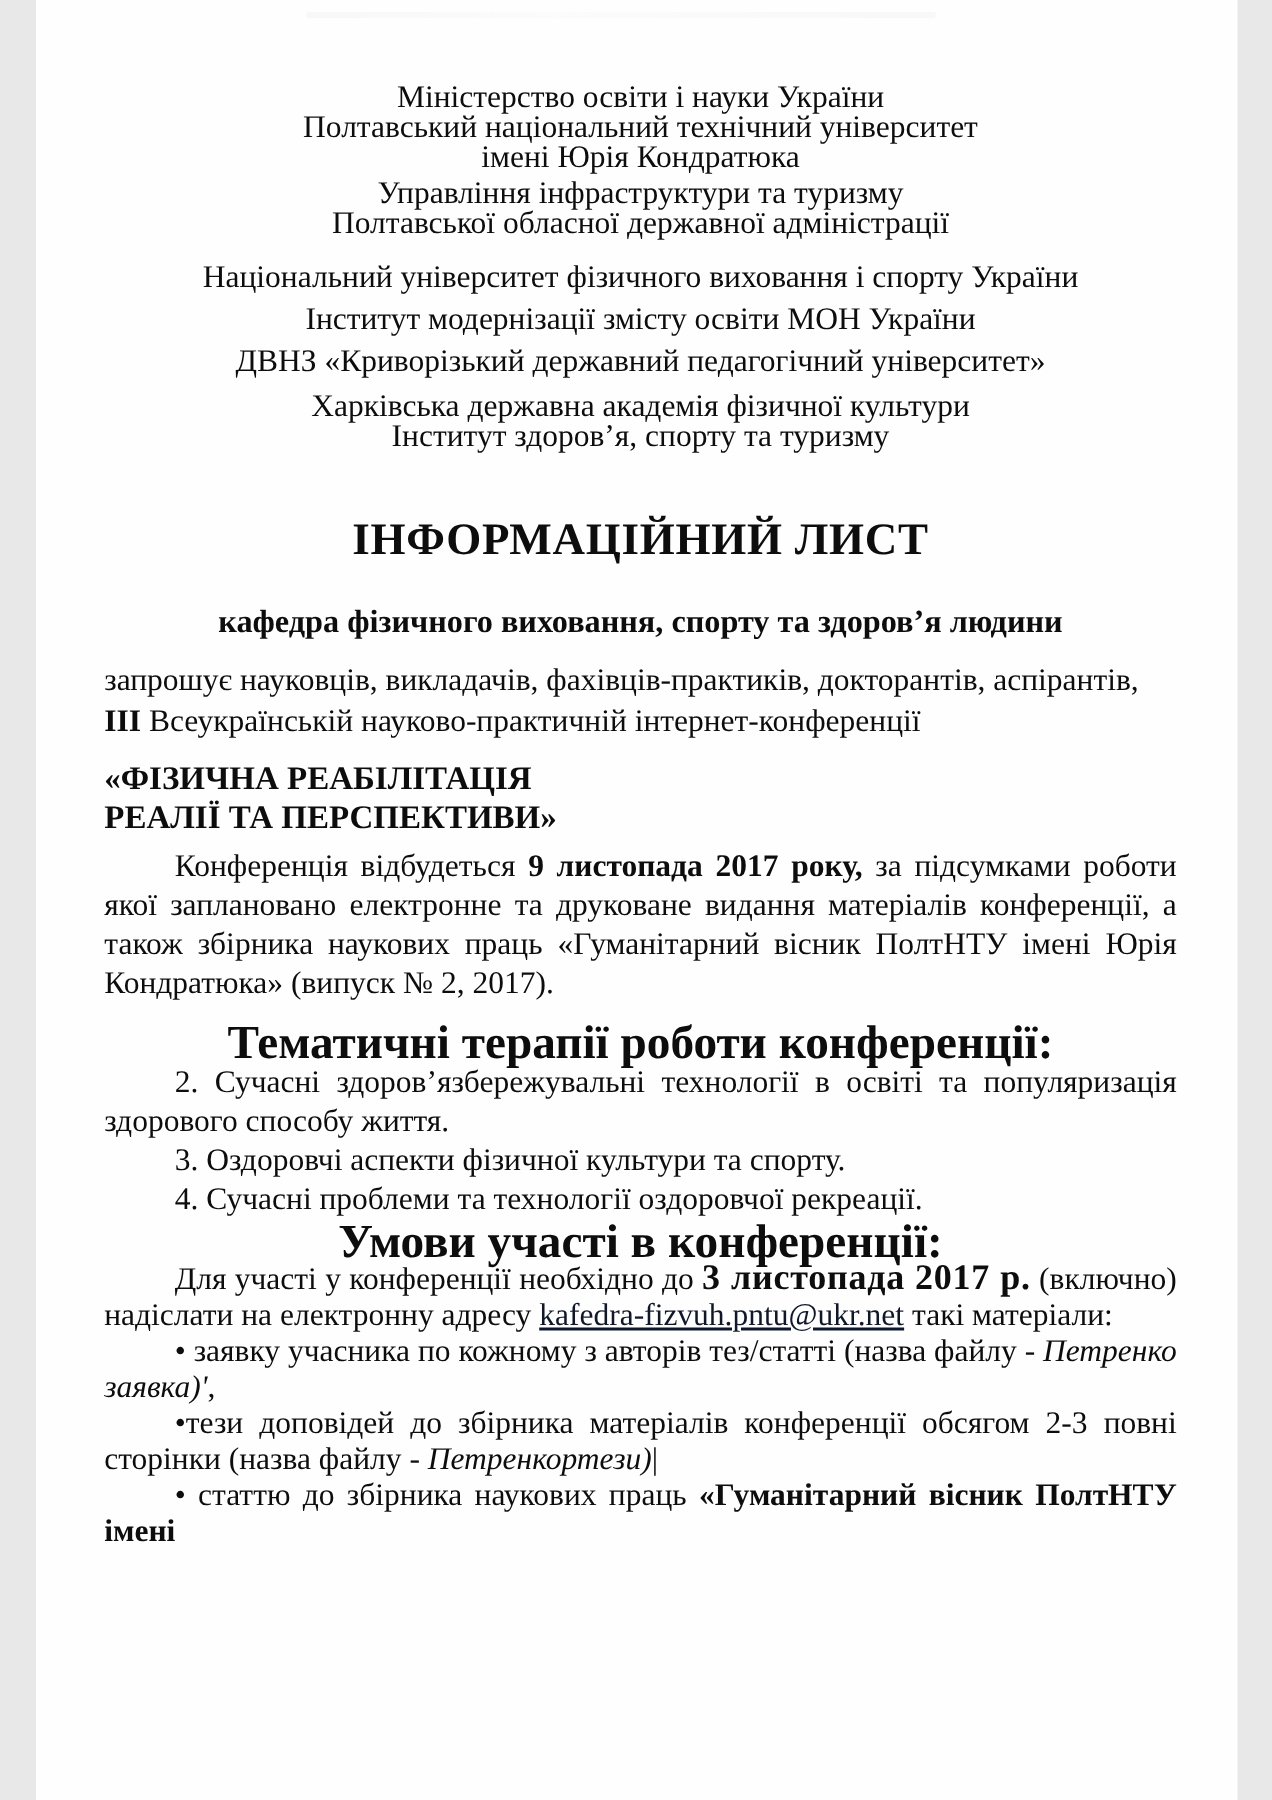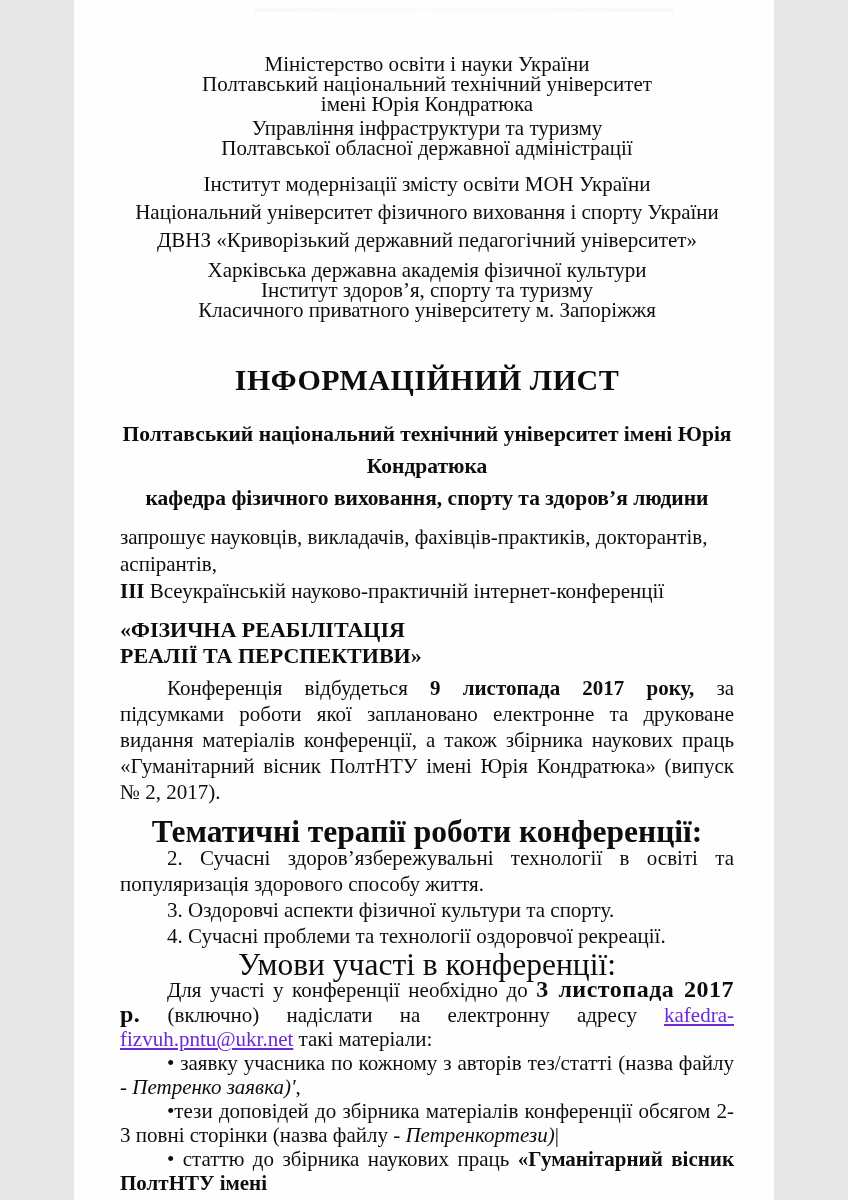--- a/index.html
+++ b/index.html
@@ -1,17 +1,17 @@
 <!DOCTYPE html>
 <html><head>
 <meta charset="utf-8">
 <style>
   html, body { margin: 0; padding: 0; background: #e8e8e8; }
   .page {
-    width: 700px;
+    width: 801px;
     height: 1200px;
     margin: 0 auto;
     background: #fefefe;
     color: #0d0d0d;
     font-family: "Liberation Serif", "DejaVu Serif", serif;
     position: relative;
     overflow: hidden;
   }
   .scan-noise {
     position: absolute; top: 8px; left: 180px; width: 420px; height: 4px;
@@ -39,66 +39,64 @@
   }
   .invitation { text-align: left; margin-top: 10px; line-height: 27px; }
   .conf-title {
     font-weight: bold; margin-top: 12px;
     line-height: 26px; font-size: 22px;
   }
   .para { text-align: justify; text-indent: 47px; margin: 6px 0 0 0; line-height: 26px; }
   .section-heading { text-align: center; font-weight: bold; margin: 14px 0 0 0; line-height: 26px; }
   .topic-item { text-align: justify; text-indent: 47px; margin: 0; line-height: 26px; }
 
-  .conditions-heading { text-align: center; font-weight: normal; margin: 4px 0 0 0; line-height: 24px; }
+  .conditions-heading { text-align: center; font-weight: bold; margin: 4px 0 0 0; line-height: 24px; }
   .cond-para { text-align: justify; text-indent: 47px; margin: 0; line-height: 24px; }
   .bullet { text-align: justify; text-indent: 47px; margin: 0; line-height: 24px; }
 
   .deadline { font-size: 24px; font-weight: bold; letter-spacing: 0.5px; }
   strong { font-weight: bold; }
   em { font-style: italic; }
-  a.email-link { color: #6d28d9; text-decoration: underline; cursor: pointer; }
+  a.email-link { color: #0f172a; text-decoration: underline; cursor: pointer; }
 </style>
 </head>
 <body>
 
 <div class="page">
   <div class="scan-noise"></div>
   <div class="content">
 
     <header class="institutions">
       <div class="inst-group inst-g0">
         <div class="inst-line">Міністерство освіти і науки України</div>
         <div class="inst-line">Полтавський національний технічний університет</div>
         <div class="inst-line">імені Юрія Кондратюка</div>
       </div>
       <div class="inst-group inst-g1">
         <div class="inst-line">Управління інфраструктури та туризму</div>
         <div class="inst-line">Полтавської обласної державної адміністрації</div>
       </div>
+      <div class="inst-group inst-g3">
+        <div class="inst-line">Національний університет фізичного виховання і спорту України</div>
+      </div>
       <div class="inst-group inst-g2">
         <div class="inst-line">Інститут модернізації змісту освіти МОН України</div>
-      </div>
-      <div class="inst-group inst-g3">
-        <div class="inst-line">Національний університет фізичного виховання і спорту України</div>
       </div>
       <div class="inst-group inst-g4">
         <div class="inst-line">ДВНЗ «Криворізький державний педагогічний університет»</div>
       </div>
       <div class="inst-group inst-g5">
         <div class="inst-line">Харківська державна академія фізичної культури</div>
         <div class="inst-line">Інститут здоров’я, спорту та туризму</div>
-        <div class="inst-line">Класичного приватного університету м. Запоріжжя</div>
       </div>
     </header>
 
     <h1 class="doc-title">ІНФОРМАЦІЙНИЙ ЛИСТ</h1>
 
     <section class="organizer">
-      <div>Полтавський національний технічний університет імені Юрія Кондратюка</div>
       <div>кафедра фізичного виховання, спорту та здоров’я людини</div>
     </section>
 
     <section class="invitation">
       <div>запрошує науковців, викладачів, фахівців-практиків, докторантів, аспірантів,</div>
       <div><strong>ІІІ</strong><span> Всеукраїнській науково-практичній інтернет-конференції</span></div>
     </section>
 
     <section class="conf-title">
       <div>«ФІЗИЧНА РЕАБІЛІТАЦІЯ</div>

